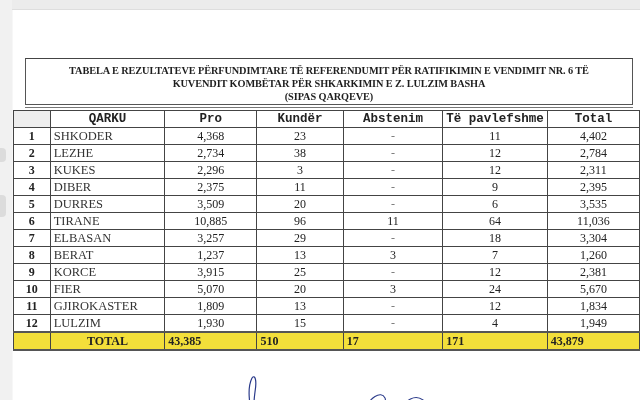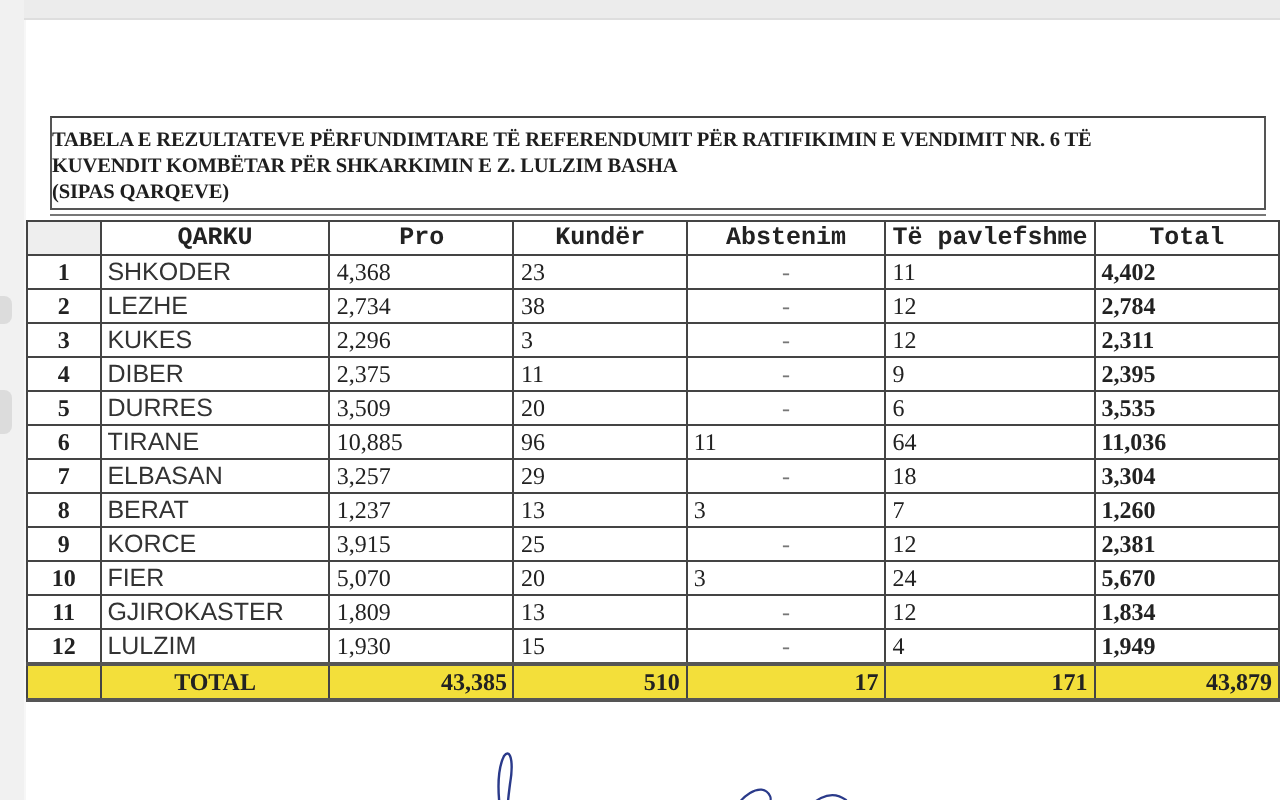--- a/index.html
+++ b/index.html
@@ -22,20 +22,21 @@
     background: #dcdcdc;
   }
   .page {
     position: absolute; left: 13px; top: 10px; width: 627px; height: 390px;
     background: #ffffff;
   }
   .title-box {
     position: absolute; left: 12px; top: 48px; width: 608px; height: 47px;
     border: 1px solid #555; border-top: 1.5px solid #444;
     box-sizing: border-box;
+    text-align: center;
     font-weight: bold; font-size: 10.3px; line-height: 13px;
     color: #1e1e1e;
     padding-top: 5px;
     letter-spacing: -0.1px;
   }
   .title-rule {
     position: absolute; left: 12px; top: 97px; width: 608px; height: 0;
     border-top: 1.5px solid #777;
   }
   table.results {
@@ -53,33 +54,33 @@
   }
   table.results th {
     font-weight: bold;
     text-align: center;
     font-size: 12.5px;
     background: #ffffff;
     font-family: Liberation Mono, monospace;
   }
   th.num-h { background: #eeeeee !important; }
   td.num { text-align: center; font-weight: bold; width: 30px; }
-  td.name { text-align: left; font-family: Liberation Sans, sans-serif; font-size: 12.5px; color: #333; margin-top: 23px; }
-  td.r { text-align: left; }
+  td.name { text-align: left; font-family: Liberation Serif, serif; font-size: 12.5px; color: #333; margin-top: 23px; }
+  td.r { text-align: center; }
   td.c { text-align: center; color: #777; }
-  td.b { font-weight: bold; }
+  td.b { font-weight: normal; }
   tr.total td {
     background: #f3df3a;
     font-weight: bold;
     border-top: 2px solid #555;
     border-bottom: 2px solid #555;
     color: #222;
   }
   tr.total td.tc { text-align: center; }
-  tr.total td.rt { text-align: right; }
+  tr.total td.rt { text-align: left; }
   .signature {
     position: absolute; left: 230px; top: 362px; width: 280px; height: 38px;
   }
 </style>
 </head>
 <body>
 
 <div class="topbar"></div>
 <div class="sidegutter">
   <div class="gutter-btn" style="top:148px;height:14px;"></div>

